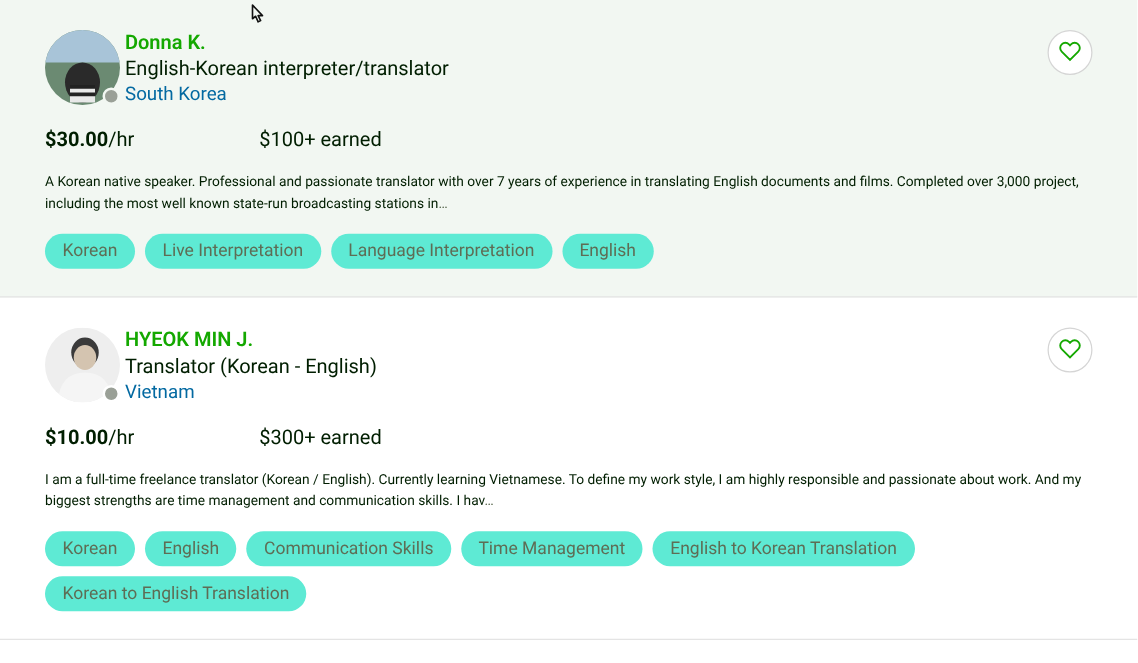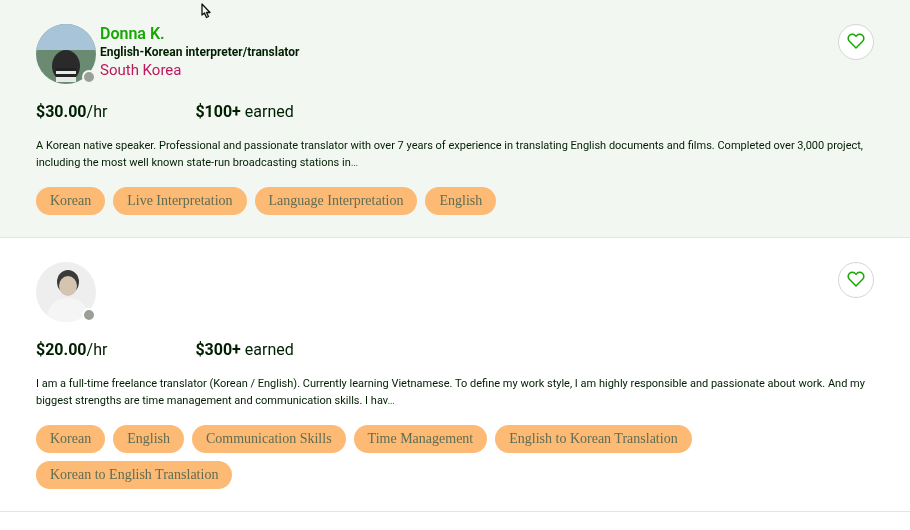--- a/index.html
+++ b/index.html
@@ -50,26 +50,26 @@
       border-color: #fff;
     }
     .name {
       color: #14a800;
       font-weight: 600;
       font-size: 16px;
       margin-bottom: 2px;
     }
     .title {
       color: #001e00;
-      font-weight: 700;
-      font-size: 12px;
+      font-weight: 400;
+      font-size: 16px;
       margin-bottom: 2px;
     }
     .location {
-      color: #be185d;
+      color: #0369a1;
       font-size: 15px;
     }
     .fav-btn {
       position: absolute;
       top: 24px;
       right: 36px;
       width: 36px;
       height: 36px;
       border: 1px solid #d5d5d5;
       border-radius: 50%;
@@ -90,47 +90,47 @@
       font-size: 16px;
       color: #001e00;
     }
     .rate .amount {
       font-weight: 700;
     }
     .rate .suffix {
       font-weight: 400;
     }
     .earned .amount {
-      font-weight: 700;
+      font-weight: 400;
+      margin-left: 12px;
     }
     .earned .suffix {
       font-weight: 400;
     }
     .desc {
       color: #001e00;
       font-size: 11px;
       line-height: 1.55;
       margin-bottom: 16px;
     }
     .desc .ellipsis {
       color: #5e6d55;
     }
     .tags {
       display: flex;
       flex-wrap: wrap;
       gap: 8px;
     }
     .tag {
-      background: #fdba74;
+      background: #5eead4;
       color: #5e6d55;
       font-size: 14px;
       padding: 6px 14px;
       border-radius: 999px;
       white-space: nowrap;
-      font-family: Liberation Serif, serif;
     }
     .cursor {
       position: absolute;
       top: 2px;
       left: 197px;
       font-size: 18px;
       color: #222;
       pointer-events: none;
     }
   </style>
@@ -208,25 +208,30 @@
       <div class="avatar">
         <svg width="60" height="60" viewBox="0 0 60 60">
           <rect width="60" height="60" fill="#eee"></rect>
           <ellipse cx="32" cy="20" rx="11" ry="12" fill="#3a3a3a"></ellipse>
           <ellipse cx="32" cy="24" rx="9" ry="10" fill="#d4c4b0"></ellipse>
           <path d="M 10 60 Q 12 36 32 36 Q 52 36 54 60 Z" fill="#f5f5f5"></path>
         </svg>
       </div>
       <span class="status-dot"></span>
     </div>
+    <div>
+      <div class="name">HYEOK MIN J.</div>
+      <div class="title">Translator (Korean - English)</div>
+      <div class="location">Vietnam</div>
+    </div>
   </div>
 
   <div class="stats-row">
     <div class="rate">
-      <span class="amount">$20.00</span><span class="suffix">/hr</span>
+      <span class="amount">$10.00</span><span class="suffix">/hr</span>
     </div>
     <div class="earned">
       <span class="amount">$300+</span><span class="suffix"> earned</span>
     </div>
   </div>
 
   <div class="desc">
     <span>I am a full-time freelance translator (Korean / English). Currently learning Vietnamese. To define my work style, I am highly responsible and passionate about work. And my biggest strengths are time management and communication skills. I hav</span><span class="ellipsis">…</span>
   </div>
 

